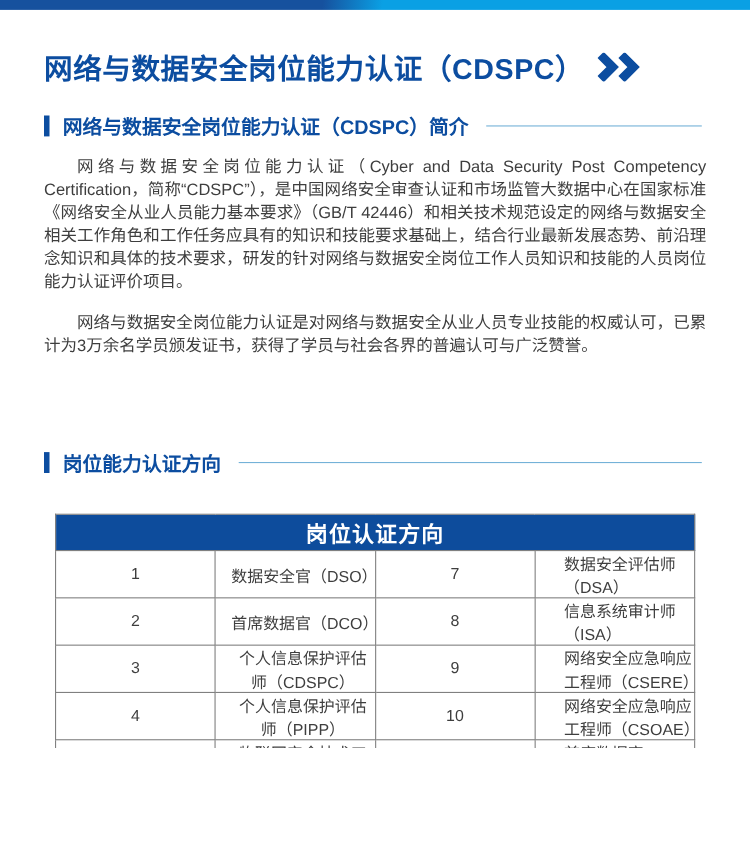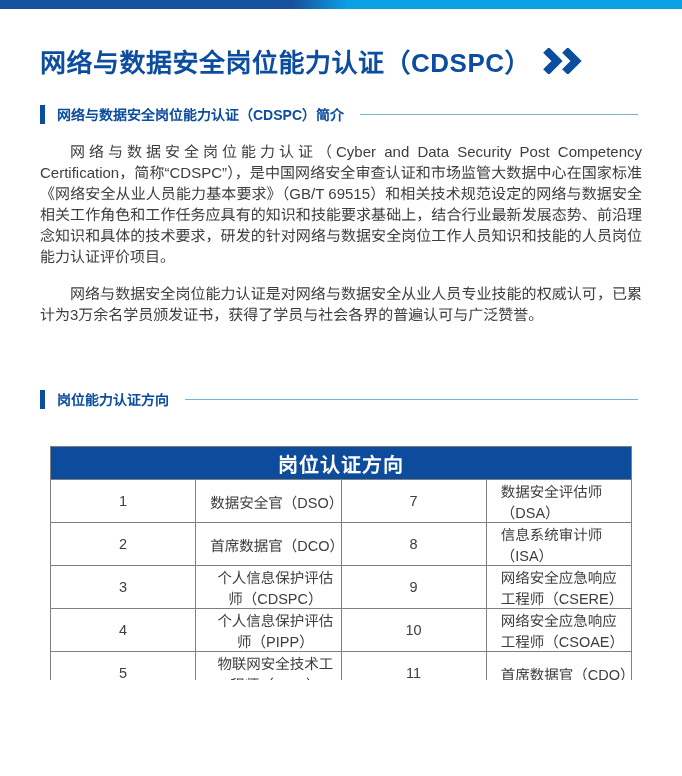--- a/index.html
+++ b/index.html
@@ -53,21 +53,21 @@
     height: 22px;
   }
   .section-heading .bar {
     width: 5px;
     height: 19px;
     background: var(--accent, #0c4da0);
     margin-right: 12px;
     flex: 0 0 auto;
   }
   .section-heading .heading-text {
-    font-size: 14px;
+    font-size: 18px;
     font-weight: bold;
     color: var(--accent, #0c4da0);
     white-space: nowrap;
   }
   .section-heading .rule {
     flex: 1 1 auto;
     height: 1px;
     background: var(--rule_line, #74b2d8);
     margin-left: 16px;
     margin-right: 4px;
@@ -77,21 +77,21 @@
   }
   .paragraphs p {
     margin: 0 0 16px 0;
     font-size: 15px;
     line-height: 21px;
     color: var(--body_text, #3e3e3e);
     text-indent: 2em;
     text-align: justify;
   }
   .section-2 {
-    margin-top: 63px;
+    margin-top: 84px;
   }
   .cert-table {
     margin: 36px 0 0 10px;
     width: 582px;
     border-collapse: collapse;
     table-layout: fixed;
   }
   .cert-table th {
     background: var(--table_header_bg, #0d4c9c);
     color: #ffffff;
@@ -118,21 +118,21 @@
     text-align: center;
     width: 32px;
   }
   .cert-table td.name {
     text-align: center;
     padding-left: 14px;
     width: 214px;
   }
   .cert-table td.name2 {
     text-align: left;
-    padding-left: 14px;
+    padding-left: 26px;
   }
 </style>
 </head>
 <body>
 
 <div class="page">
 
   <div class="top-bar"></div>
 
   <div class="content">
@@ -147,21 +147,21 @@
       </span>
     </div>
 
     <div class="section-heading">
       <span class="bar"></span>
       <span class="heading-text">网络与数据安全岗位能力认证（CDSPC）简介</span>
       <span class="rule"></span>
     </div>
 
     <div class="paragraphs">
-      <p>网络与数据安全岗位能力认证（Cyber and Data Security Post Competency Certification，简称“CDSPC”），是中国网络安全审查认证和市场监管大数据中心在国家标准《网络安全从业人员能力基本要求》（GB/T 69515）和相关技术规范设定的网络与数据安全相关工作角色和工作任务应具有的知识和技能要求基础上，结合行业最新发展态势、前沿理念知识和具体的技术要求，研发的针对网络与数据安全岗位工作人员知识和技能的人员岗位能力认证评价项目。</p>
+      <p>网络与数据安全岗位能力认证（Cyber and Data Security Post Competency Certification，简称“CDSPC”），是中国网络安全审查认证和市场监管大数据中心在国家标准《网络安全从业人员能力基本要求》（GB/T 42446）和相关技术规范设定的网络与数据安全相关工作角色和工作任务应具有的知识和技能要求基础上，结合行业最新发展态势、前沿理念知识和具体的技术要求，研发的针对网络与数据安全岗位工作人员知识和技能的人员岗位能力认证评价项目。</p>
       <p>网络与数据安全岗位能力认证是对网络与数据安全从业人员专业技能的权威认可，已累计为3万余名学员颁发证书，获得了学员与社会各界的普遍认可与广泛赞誉。</p>
     </div>
 
     <div class="section-heading section-2">
       <span class="bar"></span>
       <span class="heading-text">岗位能力认证方向</span>
       <span class="rule"></span>
     </div>
 
     <table class="cert-table">

